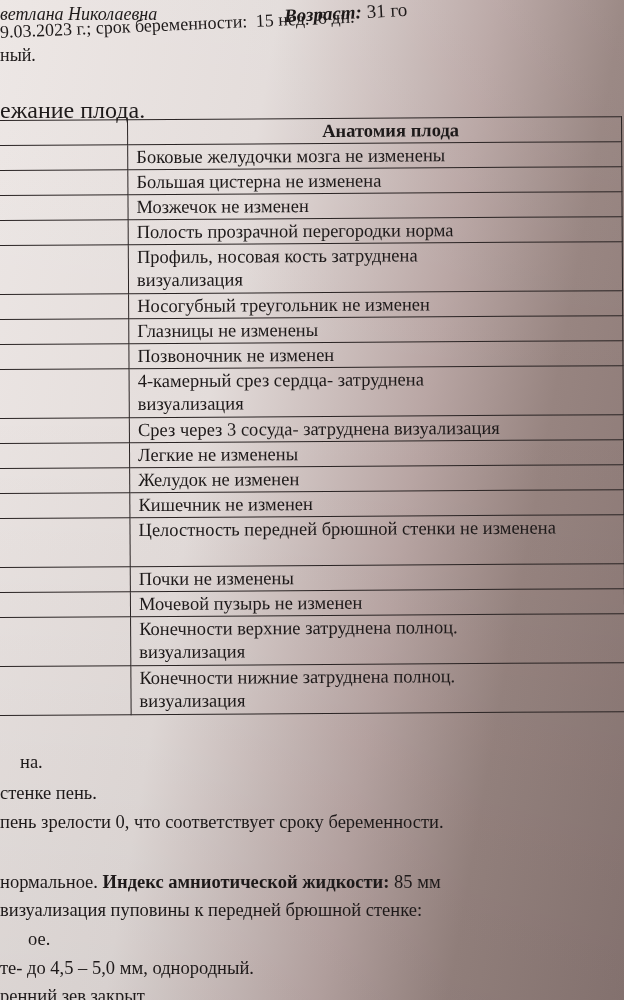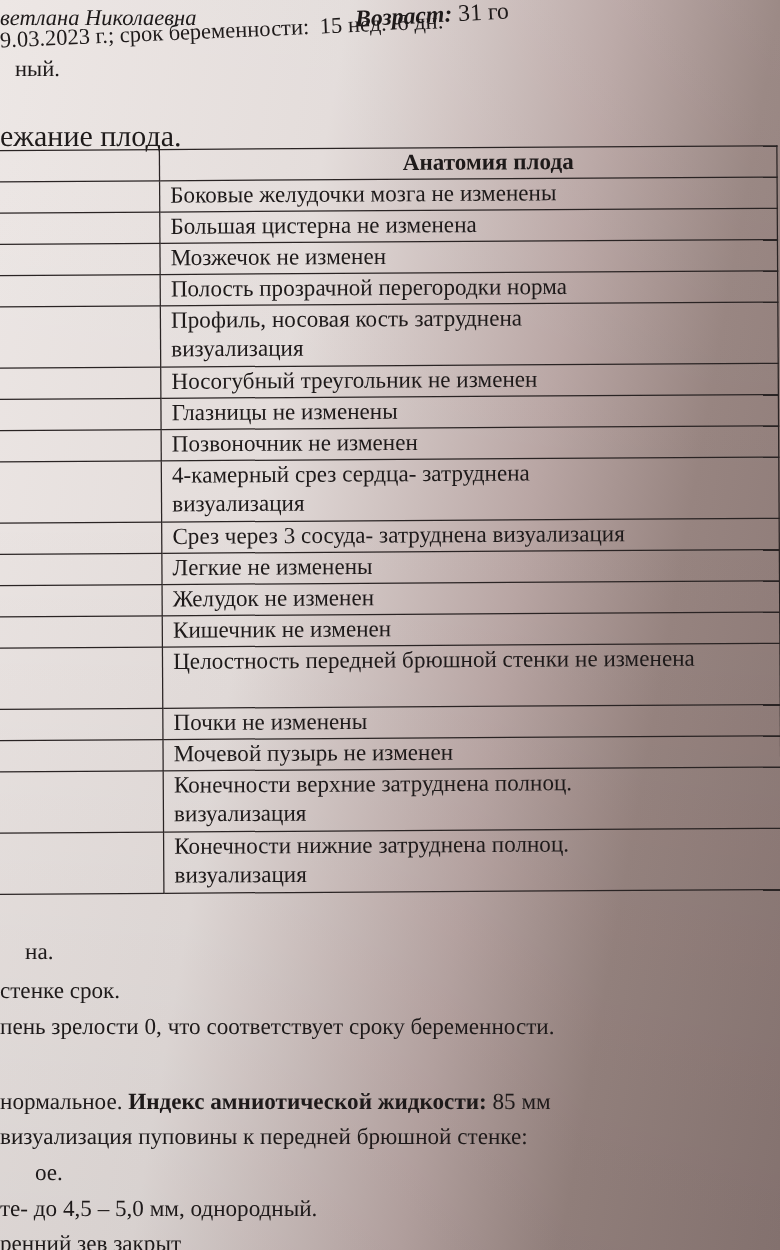--- a/index.html
+++ b/index.html
@@ -10,21 +10,21 @@
     color:#1e1a1a;
   }
   .shade {
     position:absolute; inset:0; pointer-events:none;
     background: linear-gradient(180deg, rgba(255,255,255,0.05) 0%, rgba(0,0,0,0) 40%, rgba(0,0,0,0.05) 100%);
   }
   .hdr { position:absolute; left:0; white-space:nowrap; }
   .hdr-name { top:4px; font-style:italic; font-size:18px; }
   .hdr-age { top:2px; left:284px; font-style:italic; font-weight:bold; font-size:19px; transform:rotate(-3deg); }
   .hdr-date { top:22px; font-size:18px; transform:rotate(-2.5deg); transform-origin:left center; }
-  .hdr-state { top:45px; font-size:18px;padding-left:12px; }
+  .hdr-state { top:45px; font-size:18px; }
   .section-title { position:absolute; left:0; top:97px; font-size:24px; }
 
   table.anat {
     position:absolute; left:-10px; top:120px; width:632px;
     border-collapse:collapse; font-size:18.5px; line-height:23px;
     transform: rotate(-0.35deg); transform-origin: left top;
   }
   table.anat td, table.anat th {
     border:1.3px solid #2a2424; padding:1px 8px 0 8px; vertical-align:top; text-align:left;
   }
@@ -140,21 +140,21 @@
         <td style="padding-right:90px">Конечности верхние затруднена полноц. визуализация</td>
       </tr>
   <tr class="two">
         <td class="left"></td>
         <td style="padding-right:90px">Конечности нижние затруднена полноц. визуализация</td>
       </tr>
 </tbody>
   </table>
 
 <div class="para p1">на.</div>
-<div class="para p2">стенке срок.</div>
+<div class="para p2">стенке пень.</div>
 <div class="para p3">пень зрелости 0,  что соответствует сроку беременности.</div>
 <div class="para p4">
   <span>нормальное.</span>
   <b>Индекс амниотической жидкости:</b>
   <span>85 мм</span>
 </div>
 <div class="para p5">визуализация пуповины к передней брюшной стенке:</div>
 <div class="para p6">ое.</div>
 <div class="para p7">те- до 4,5 – 5,0 мм, однородный.</div>
 <div class="para p8" style="height:14px;overflow:hidden;">ренний зев закрыт</div>

